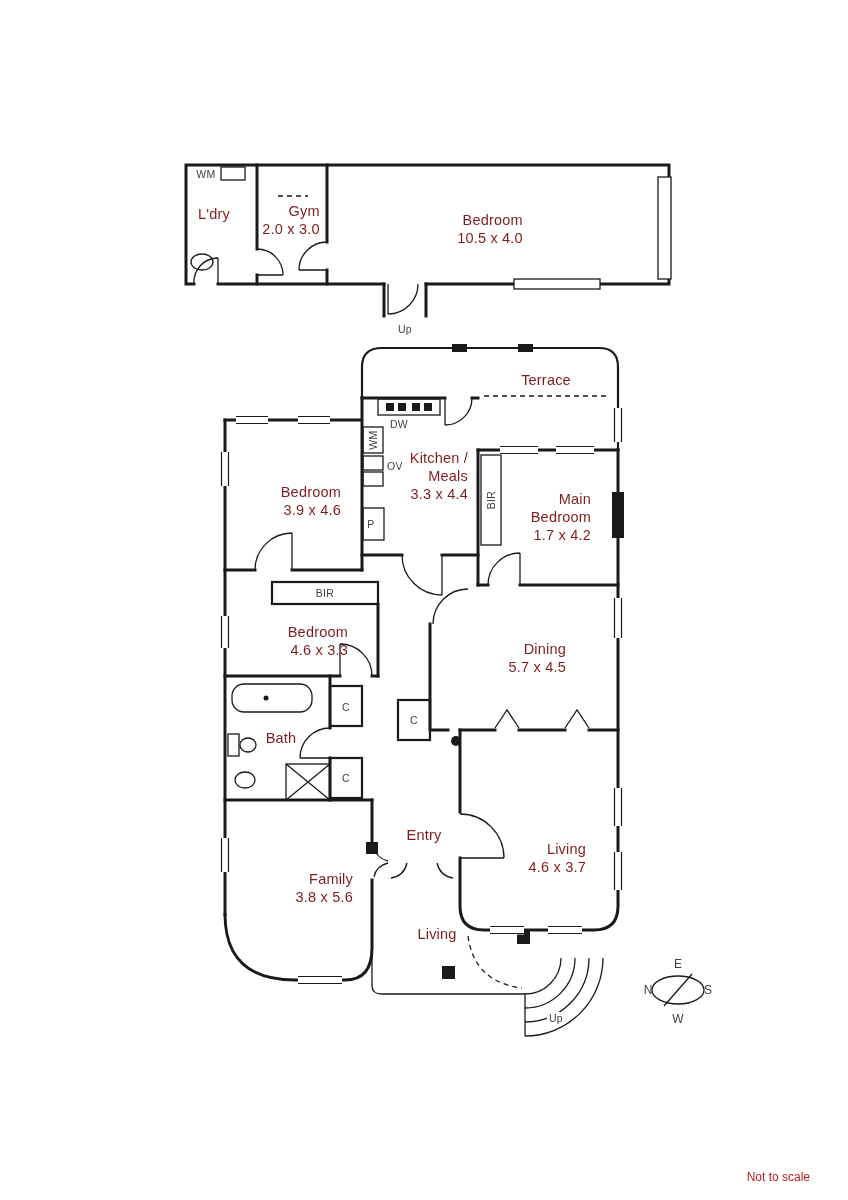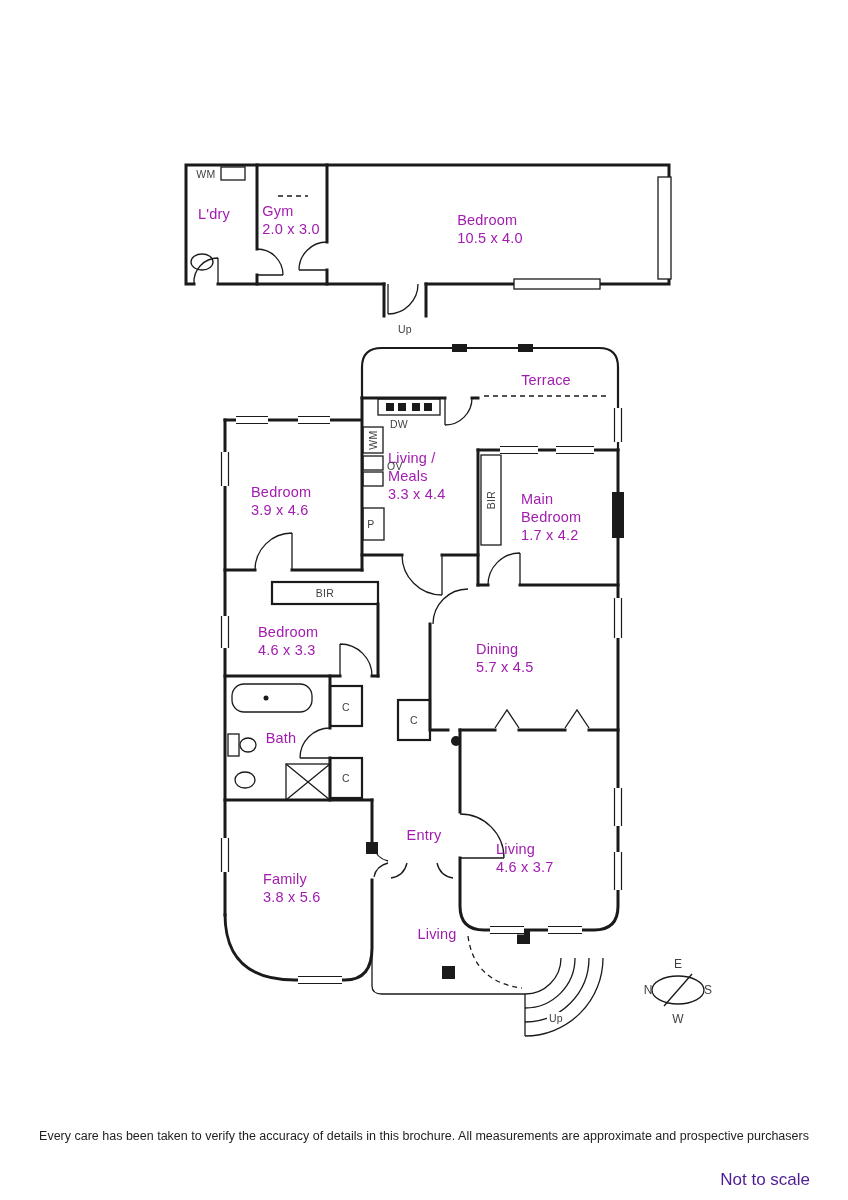--- a/index.html
+++ b/index.html
@@ -4,29 +4,29 @@
 <style>
   html,body{margin:0;padding:0;background:#fff;}
   .page{position:relative;width:848px;height:1200px;margin:0 auto;background:#fff;
         font-family:"Liberation Sans","DejaVu Sans",sans-serif;overflow:hidden;}
   .title{position:absolute;top:32px;left:0;right:0;margin:0;text-align:center;
          font-family:"Liberation Serif","DejaVu Serif",serif;font-weight:700;
          font-size:24px;color:#101010;letter-spacing:.2px;}
   .plan{position:absolute;left:0;top:0;}
   .plan text{font-family:"Liberation Sans","DejaVu Sans",sans-serif;font-size:12px;
              fill:#3f3f3f;text-anchor:middle;}
-  .room-label{position:absolute;transform:translate(-50%,-50%);text-align:left;
-              font-size:14.5px;line-height:1.25;color:#a21caf;letter-spacing:.2px;}
+  .room-label{position:absolute;transform:translate(-50%,-50%);text-align:right;
+              font-size:14.5px;line-height:1.25;color:#7f1d1d;letter-spacing:.2px;}
   .fix-label{position:absolute;transform:translate(-50%,-50%);font-size:10.5px;
              color:#3f3f3f;letter-spacing:.3px;white-space:nowrap;}
   .fix-label.rot{transform:translate(-50%,-50%) rotate(-90deg);}
   .fix-label.bg{background:#fff;padding:0 2px;}
   .footer{position:absolute;left:0;right:0;top:1128px;text-align:center;
           font-size:12.5px;line-height:1.28;color:#1e1e1e;}
-  .scale-note{position:absolute;right:38px;top:1170px;font-size:17px;color:#4c1d95;}
+  .scale-note{position:absolute;right:38px;top:1170px;font-size:12px;color:#b91c1c;}
 </style>
 </head>
 <body>
 
 <div class="page">
 
 
   <svg class="plan" width="848" height="1200" viewBox="0 0 848 1200">
 
     <g stroke="#1a1a1a" stroke-width="3" fill="none" stroke-linecap="square">
@@ -201,21 +201,21 @@
     <div>2.0 x 3.0</div>
   </div>
   <div class="room-label" style="left:490px;top:229px">
     <div>Bedroom</div>
     <div>10.5 x 4.0</div>
   </div>
   <div class="room-label" style="left:546px;top:380px">
     <div>Terrace</div>
   </div>
   <div class="room-label" style="left:428px;top:476px;width:80px">
-    <div>Living / Meals</div>
+    <div>Kitchen / Meals</div>
     <div>3.3 x 4.4</div>
   </div>
   <div class="room-label" style="left:556px;top:517px;width:70px">
     <div>Main Bedroom</div>
     <div>1.7 x 4.2</div>
   </div>
   <div class="room-label" style="left:296px;top:501px;width:90px">
     <div>Bedroom</div>
     <div>3.9 x 4.6</div>
   </div>
@@ -252,17 +252,16 @@
   <div class="fix-label" style="left:371px;top:524px">P</div>
   <div class="fix-label rot" style="left:491px;top:500px">BIR</div>
   <div class="fix-label" style="left:325px;top:593px">BIR</div>
   <div class="fix-label" style="left:346px;top:707px">C</div>
   <div class="fix-label" style="left:414px;top:720px">C</div>
   <div class="fix-label" style="left:346px;top:778px">C</div>
   <div class="fix-label" style="left:405px;top:329px">Up</div>
   <div class="fix-label bg" style="left:556px;top:1018px">Up</div>
 
   <div class="footer">
-    <div>Every care has been taken to verify the accuracy of details in this brochure.  All measurements are approximate and prospective purchasers</div>
   </div>
   <div class="scale-note">Not to scale</div>
 
 </div>
 
 </body></html>

